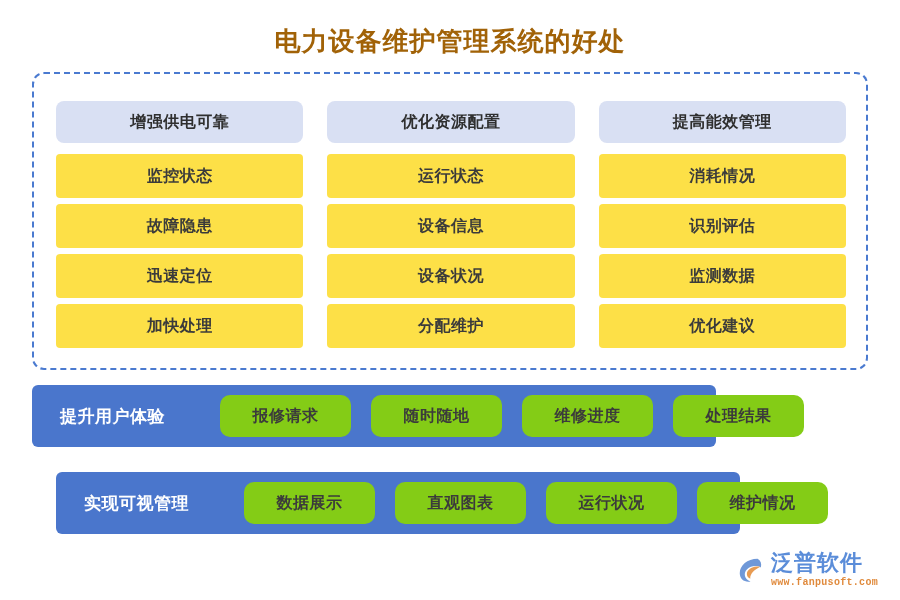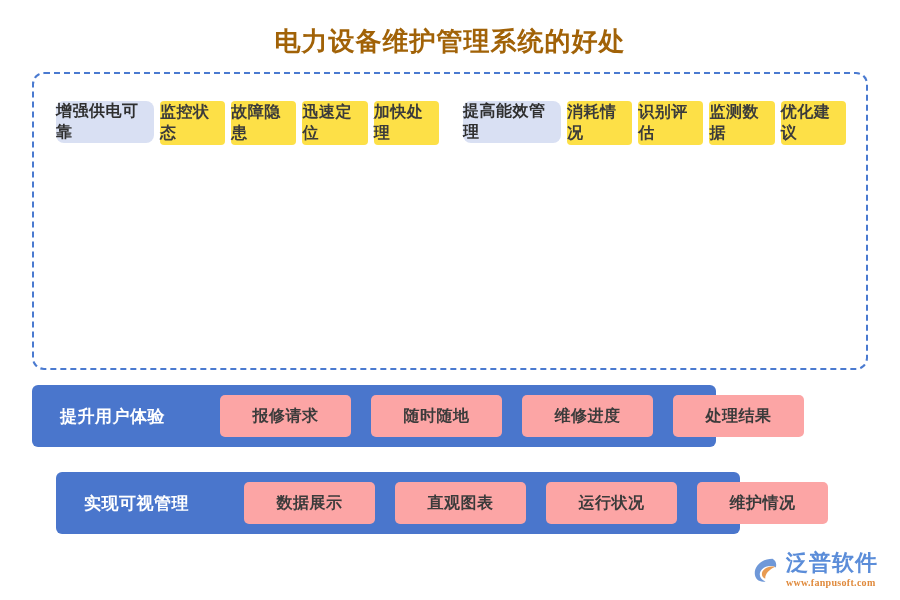--- a/index.html
+++ b/index.html
@@ -82,20 +82,21 @@
     position: absolute;
     left: 56px;
     top: 101px;
     width: 790px;
     display: flex;
     gap: 24px;
   }
   .column {
     flex: 1;
     display: flex;
+    flex-direction: column;
     gap: 6px;
     justify-content: space-between;
   }
   .chip {
     height: 44px;
     border-radius: 6px;
     display: flex;
     align-items: center;
     justify-content: center;
     font-size: 16px;
@@ -141,24 +142,24 @@
     width: 160px;
     flex: none;
   }
   .row-cells {
     display: flex;
     gap: 20px;
     flex: 1;
     justify-content: flex-start;
   }
   .row-cell {
-    background: #fca5a5;
+    background: #84cc16;
     width: 131px;
     height: 42px;
-    border-radius: 5px;
+    border-radius: 10px;
     display: flex;
     align-items: center;
     justify-content: center;
     font-size: 16px;
     font-weight: bold;
     color: #3b3b3b;
     letter-spacing: 0.5px;
     box-sizing: border-box;
   }
 
@@ -185,21 +186,21 @@
     font-size: 22px;
     font-weight: bold;
     color: #5b8dd9;
     letter-spacing: 1px;
   }
   .logo-url {
     font-size: 10px;
     color: #e08a3c;
     letter-spacing: 0.3px;
     margin-top: 4px;
-    font-family: Liberation Serif, serif;
+    font-family: Liberation Mono, monospace;
     font-weight: bold;
   }
 </style>
 </head>
 <body>
 
 <div class="page-title">电力设备维护管理系统的好处</div>
 
 <div class="dashed-panel"></div>
 
@@ -219,20 +220,27 @@
 <div class="columns">
 
   <div class="column">
     <div class="chip chip-head">增强供电可靠</div>
     <div class="chip chip-item">监控状态</div>
     <div class="chip chip-item">故障隐患</div>
     <div class="chip chip-item">迅速定位</div>
     <div class="chip chip-item">加快处理</div>
   </div>
 
+  <div class="column">
+    <div class="chip chip-head">优化资源配置</div>
+    <div class="chip chip-item">运行状态</div>
+    <div class="chip chip-item">设备信息</div>
+    <div class="chip chip-item">设备状况</div>
+    <div class="chip chip-item">分配维护</div>
+  </div>
 
   <div class="column">
     <div class="chip chip-head">提高能效管理</div>
     <div class="chip chip-item">消耗情况</div>
     <div class="chip chip-item">识别评估</div>
     <div class="chip chip-item">监测数据</div>
     <div class="chip chip-item">优化建议</div>
   </div>
 
 </div>

